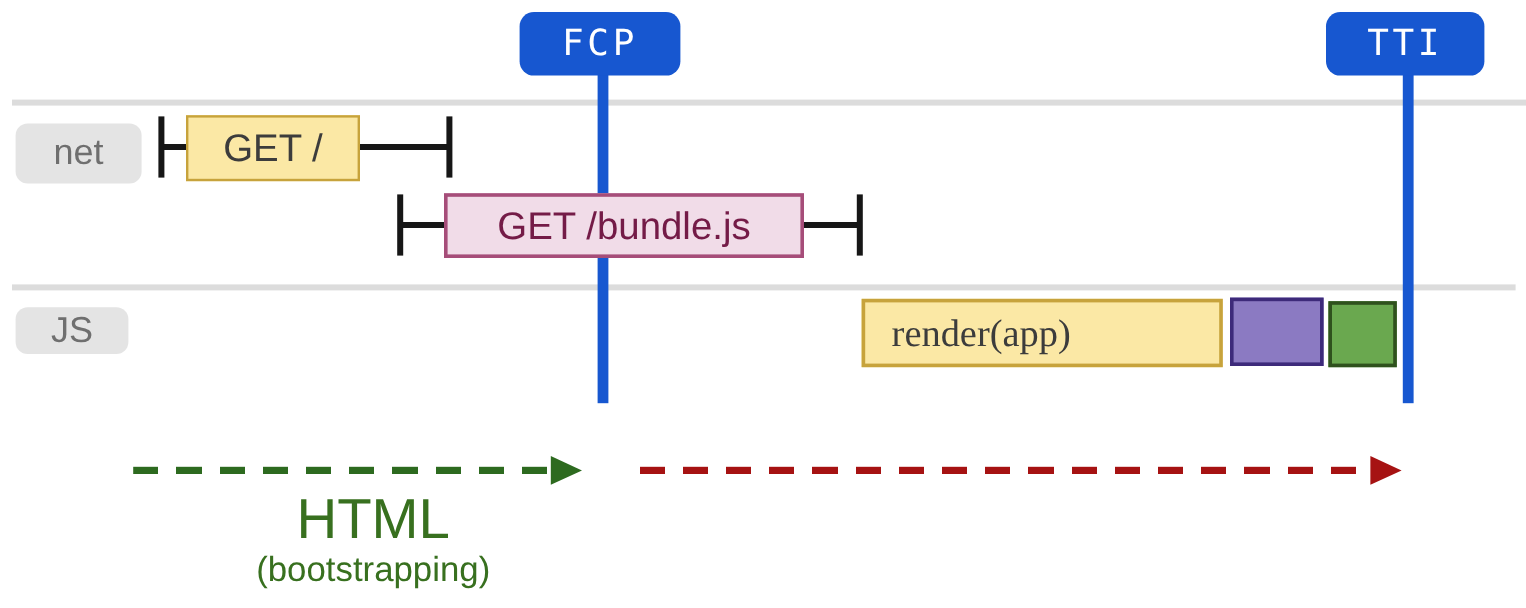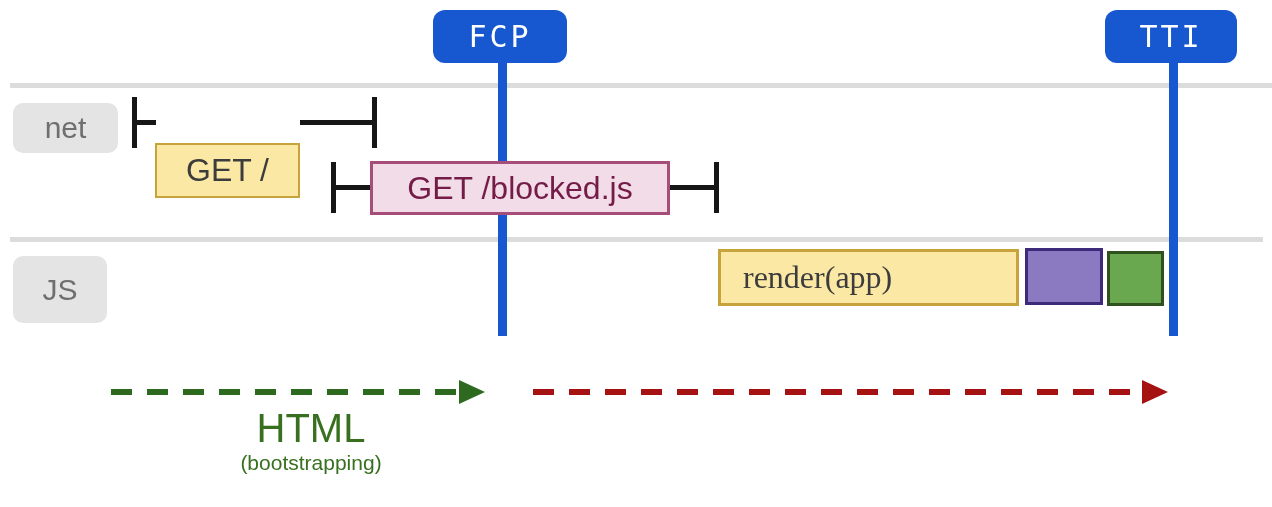--- a/index.html
+++ b/index.html
@@ -10,21 +10,21 @@
   
   .track-line{position:absolute;height:5px;background:#dcdcdc;}
   .track-line.net{left:10px;top:83px;width:1262px;}
   .track-line.js{left:10px;top:237px;width:1253px;}
   
   .track-badge{
     position:absolute;background:#e4e4e4;border-radius:10px;color:#6f6f6f;
     font-size:30px;display:flex;align-items:center;justify-content:center;z-index:2;margin-top:21px;
   }
   .track-badge.net{left:13px;top:82px;width:105px;height:50px;}
-  .track-badge.js{left:13px;top:235px;width:94px;height:67px;}
+  .track-badge.js{left:13px;top:235px;width:94px;height:39px;}
   
   .marker-line{position:absolute;width:9px;background:#1757d0;top:58px;height:278px;z-index:1;}
   .marker-line.fcp{left:498px;}
   .marker-line.tti{left:1169px;}
   .marker-badge{
     position:absolute;top:10px;height:53px;background:#1757d0;border-radius:12px;
     color:#ffffff;display:flex;align-items:center;justify-content:center;
     font-family:"DejaVu Sans Mono", monospace;font-weight:normal;font-size:30px;
     letter-spacing:3px;z-index:4;
   }
@@ -33,21 +33,21 @@
   
   .tick{position:absolute;width:5px;height:51px;background:#161616;}
   .whisker{position:absolute;height:5px;background:#161616;}
   .bar{
     position:absolute;box-sizing:border-box;display:flex;align-items:center;
     font-size:32px;z-index:3;
   }
   .bar.centered{justify-content:center;}
   .bar.get-root{
     left:155px;top:96px;width:145px;height:55px;
-    background:#fbe8a5;border:2px solid #c7a33c;color:#3c3c3c;margin-top:47px;
+    background:#fbe8a5;border:2px solid #c7a33c;color:#3c3c3c;
   }
   .bar.get-bundle{
     left:370px;top:161px;width:300px;height:54px;
     background:#f1dce8;border:3px solid #a64d79;color:#741b47;
   }
   .bar.render-app{
     left:718px;top:249px;width:301px;height:57px;
     background:#fbe8a5;border:3px solid #c7a33c;color:#3c3c3c;
     padding-left:22px;
     font-family:Liberation Serif, serif;
@@ -71,22 +71,22 @@
     background:repeating-linear-gradient(to right,#a61212 0 21px,transparent 21px 36px);
   }
   .arrow-head{position:absolute;top:380px;width:0;height:0;
     border-top:12px solid transparent;border-bottom:12px solid transparent;}
   .arrow-head.html{left:459px;border-left:26px solid #2d6a1f;}
   .arrow-head.client{left:1142px;border-left:26px solid #a61212;}
   
   .phase-label{position:absolute;text-align:center;line-height:1.12;}
   .phase-label.html{left:161px;top:406px;width:300px;color:#38701f;}
   .phase-label.client{left:695px;top:406px;width:310px;color:#a61212;}
-  .phase-label .main{font-size:40px;}
-  .phase-label .sub{font-size:21px;}
+  .phase-label .main{font-size:47px;}
+  .phase-label .sub{font-size:29px;}
 </style>
 </head>
 <body>
 
 <div class="canvas">
 
   <div class="track-line net"></div>
   <div class="track-line js"></div>
 
   <div class="marker-line fcp"></div>
@@ -102,21 +102,21 @@
   <div class="whisker" style="left:136px;top:120px;width:20px;"></div>
   <div class="bar get-root centered">
     <span>GET /</span>
   </div>
   <div class="whisker" style="left:300px;top:120px;width:74px;"></div>
   <div class="tick" style="left:372px;top:97px;"></div>
 
   <div class="tick" style="left:331px;top:162px;"></div>
   <div class="whisker" style="left:335px;top:185px;width:35px;"></div>
   <div class="bar get-bundle centered">
-    <span>GET /blocked.js</span>
+    <span>GET /bundle.js</span>
   </div>
   <div class="whisker" style="left:670px;top:185px;width:46px;"></div>
   <div class="tick" style="left:714px;top:162px;"></div>
 
   <div class="bar render-app">
     <span>render(app)</span>
   </div>
   <div class="bar purple-task"></div>
   <div class="bar green-task"></div>
 

